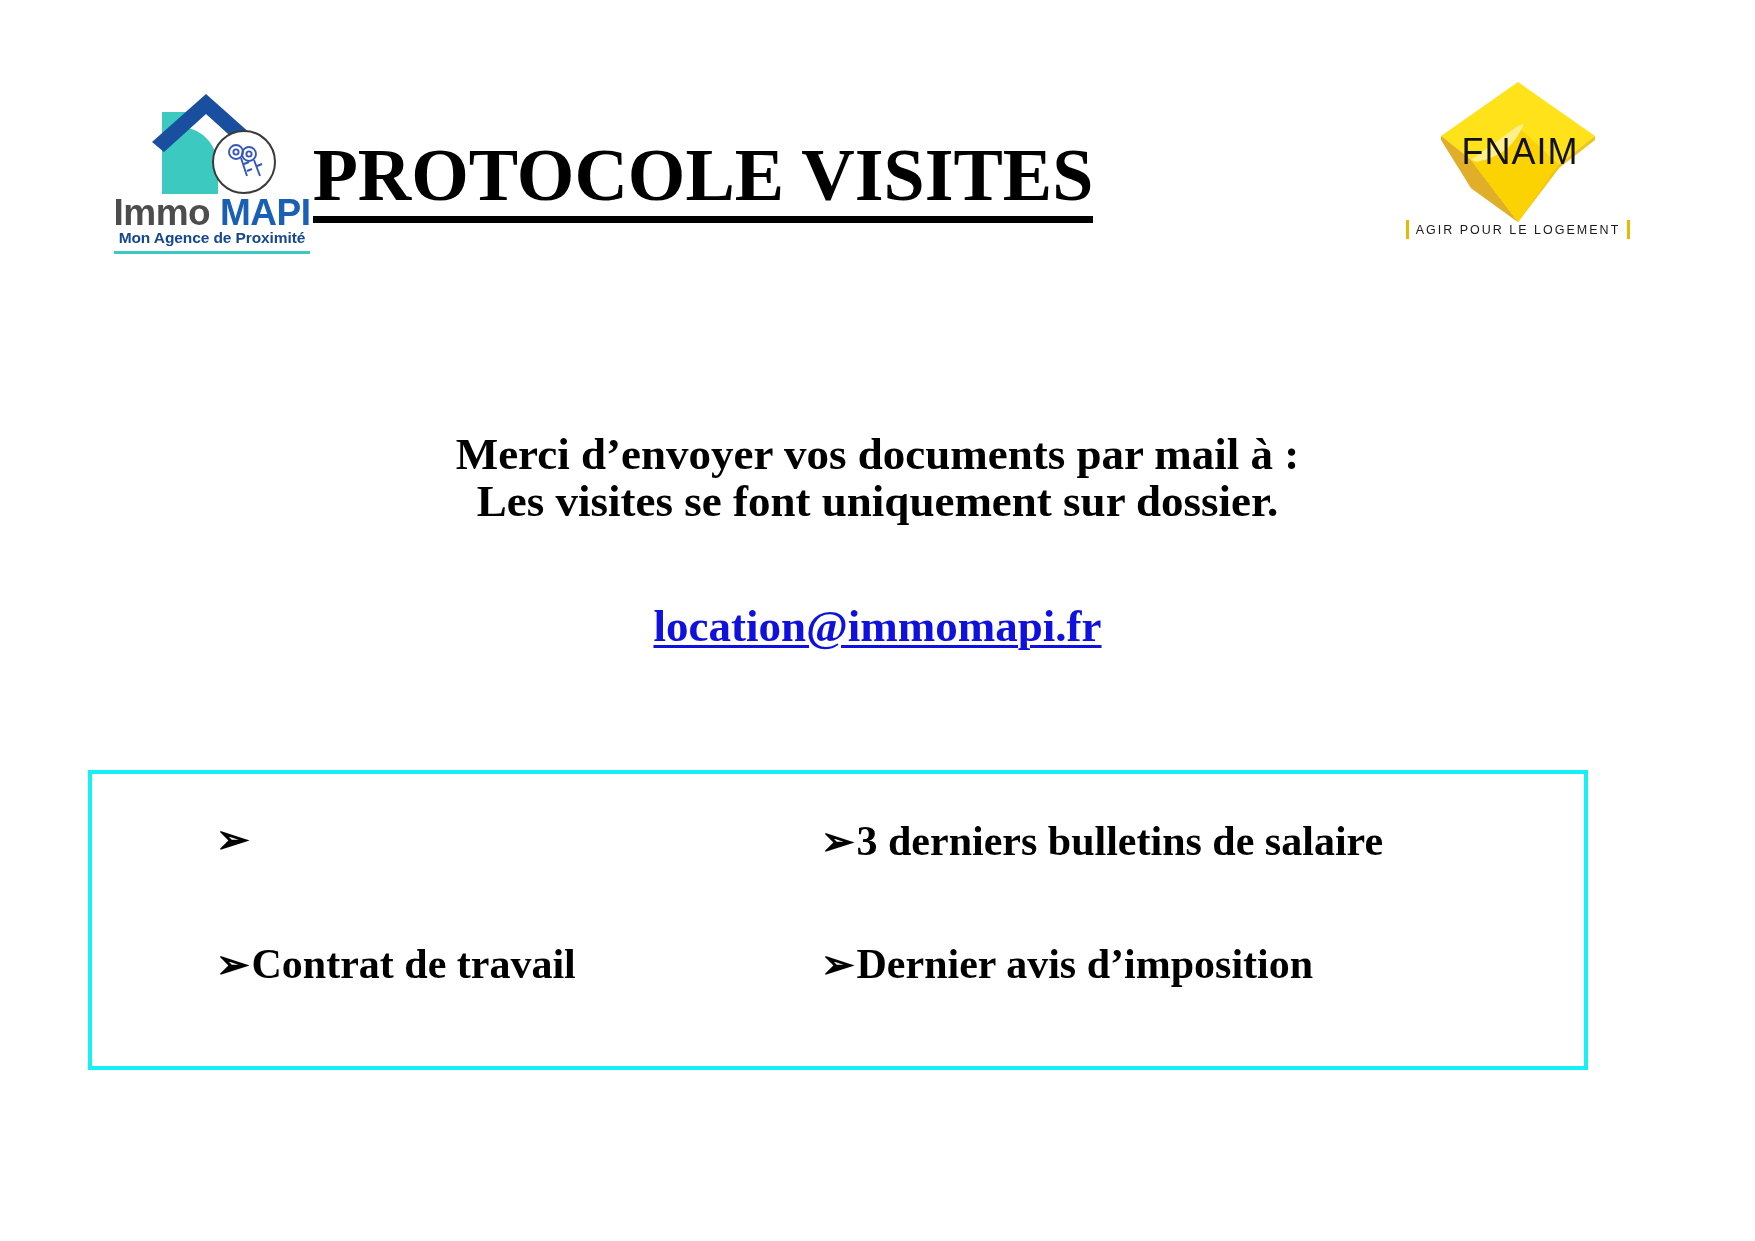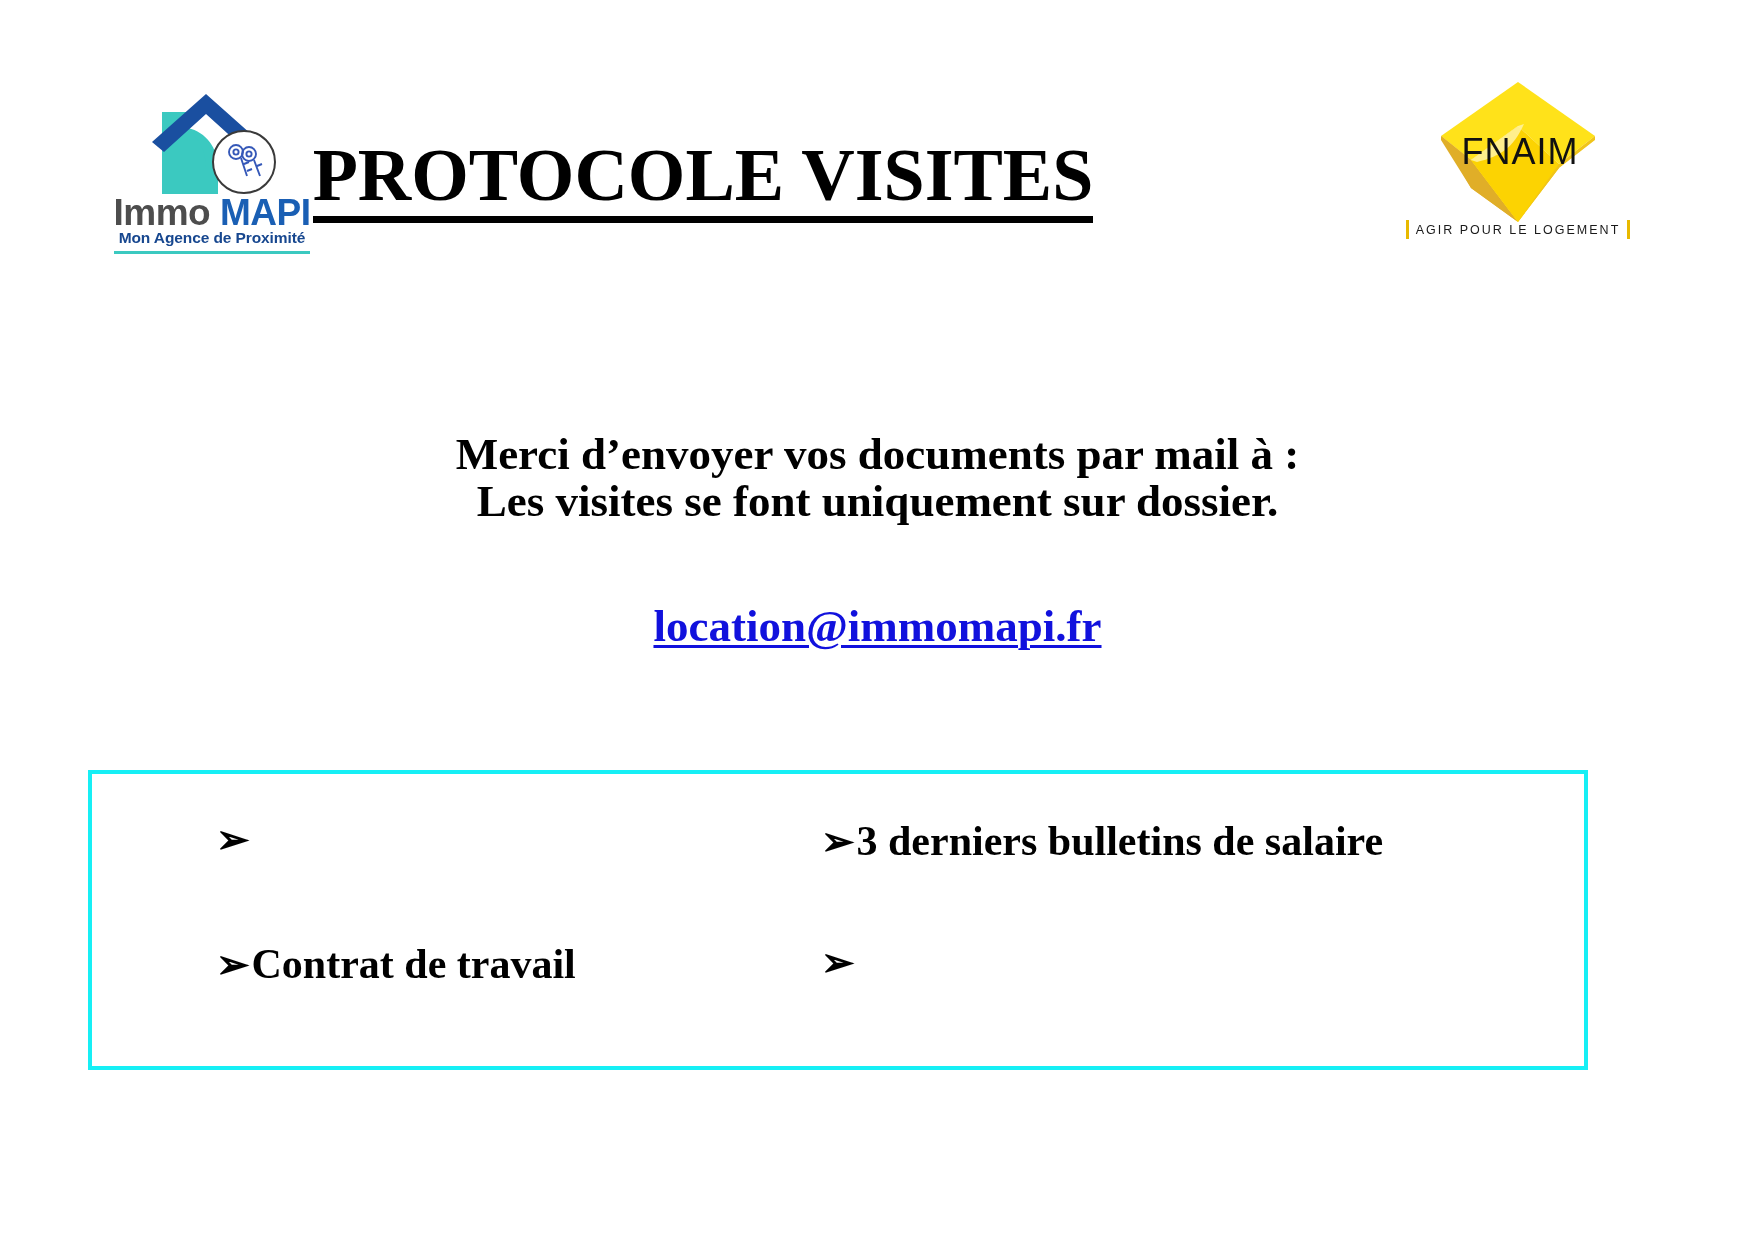--- a/index.html
+++ b/index.html
@@ -296,17 +296,18 @@
       <div class="doc-item">
         <span class="doc-bullet">➢</span>
         <span>3 derniers bulletins de salaire</span>
       </div>
       <div class="doc-item">
         <span class="doc-bullet">➢</span>
         <span>Contrat de travail</span>
       </div>
       <div class="doc-item">
         <span class="doc-bullet">➢</span>
+        <span>Dernier avis d’imposition</span>
       </div>
     </div>
   </div>
 
 </div>
 
 </body></html>

